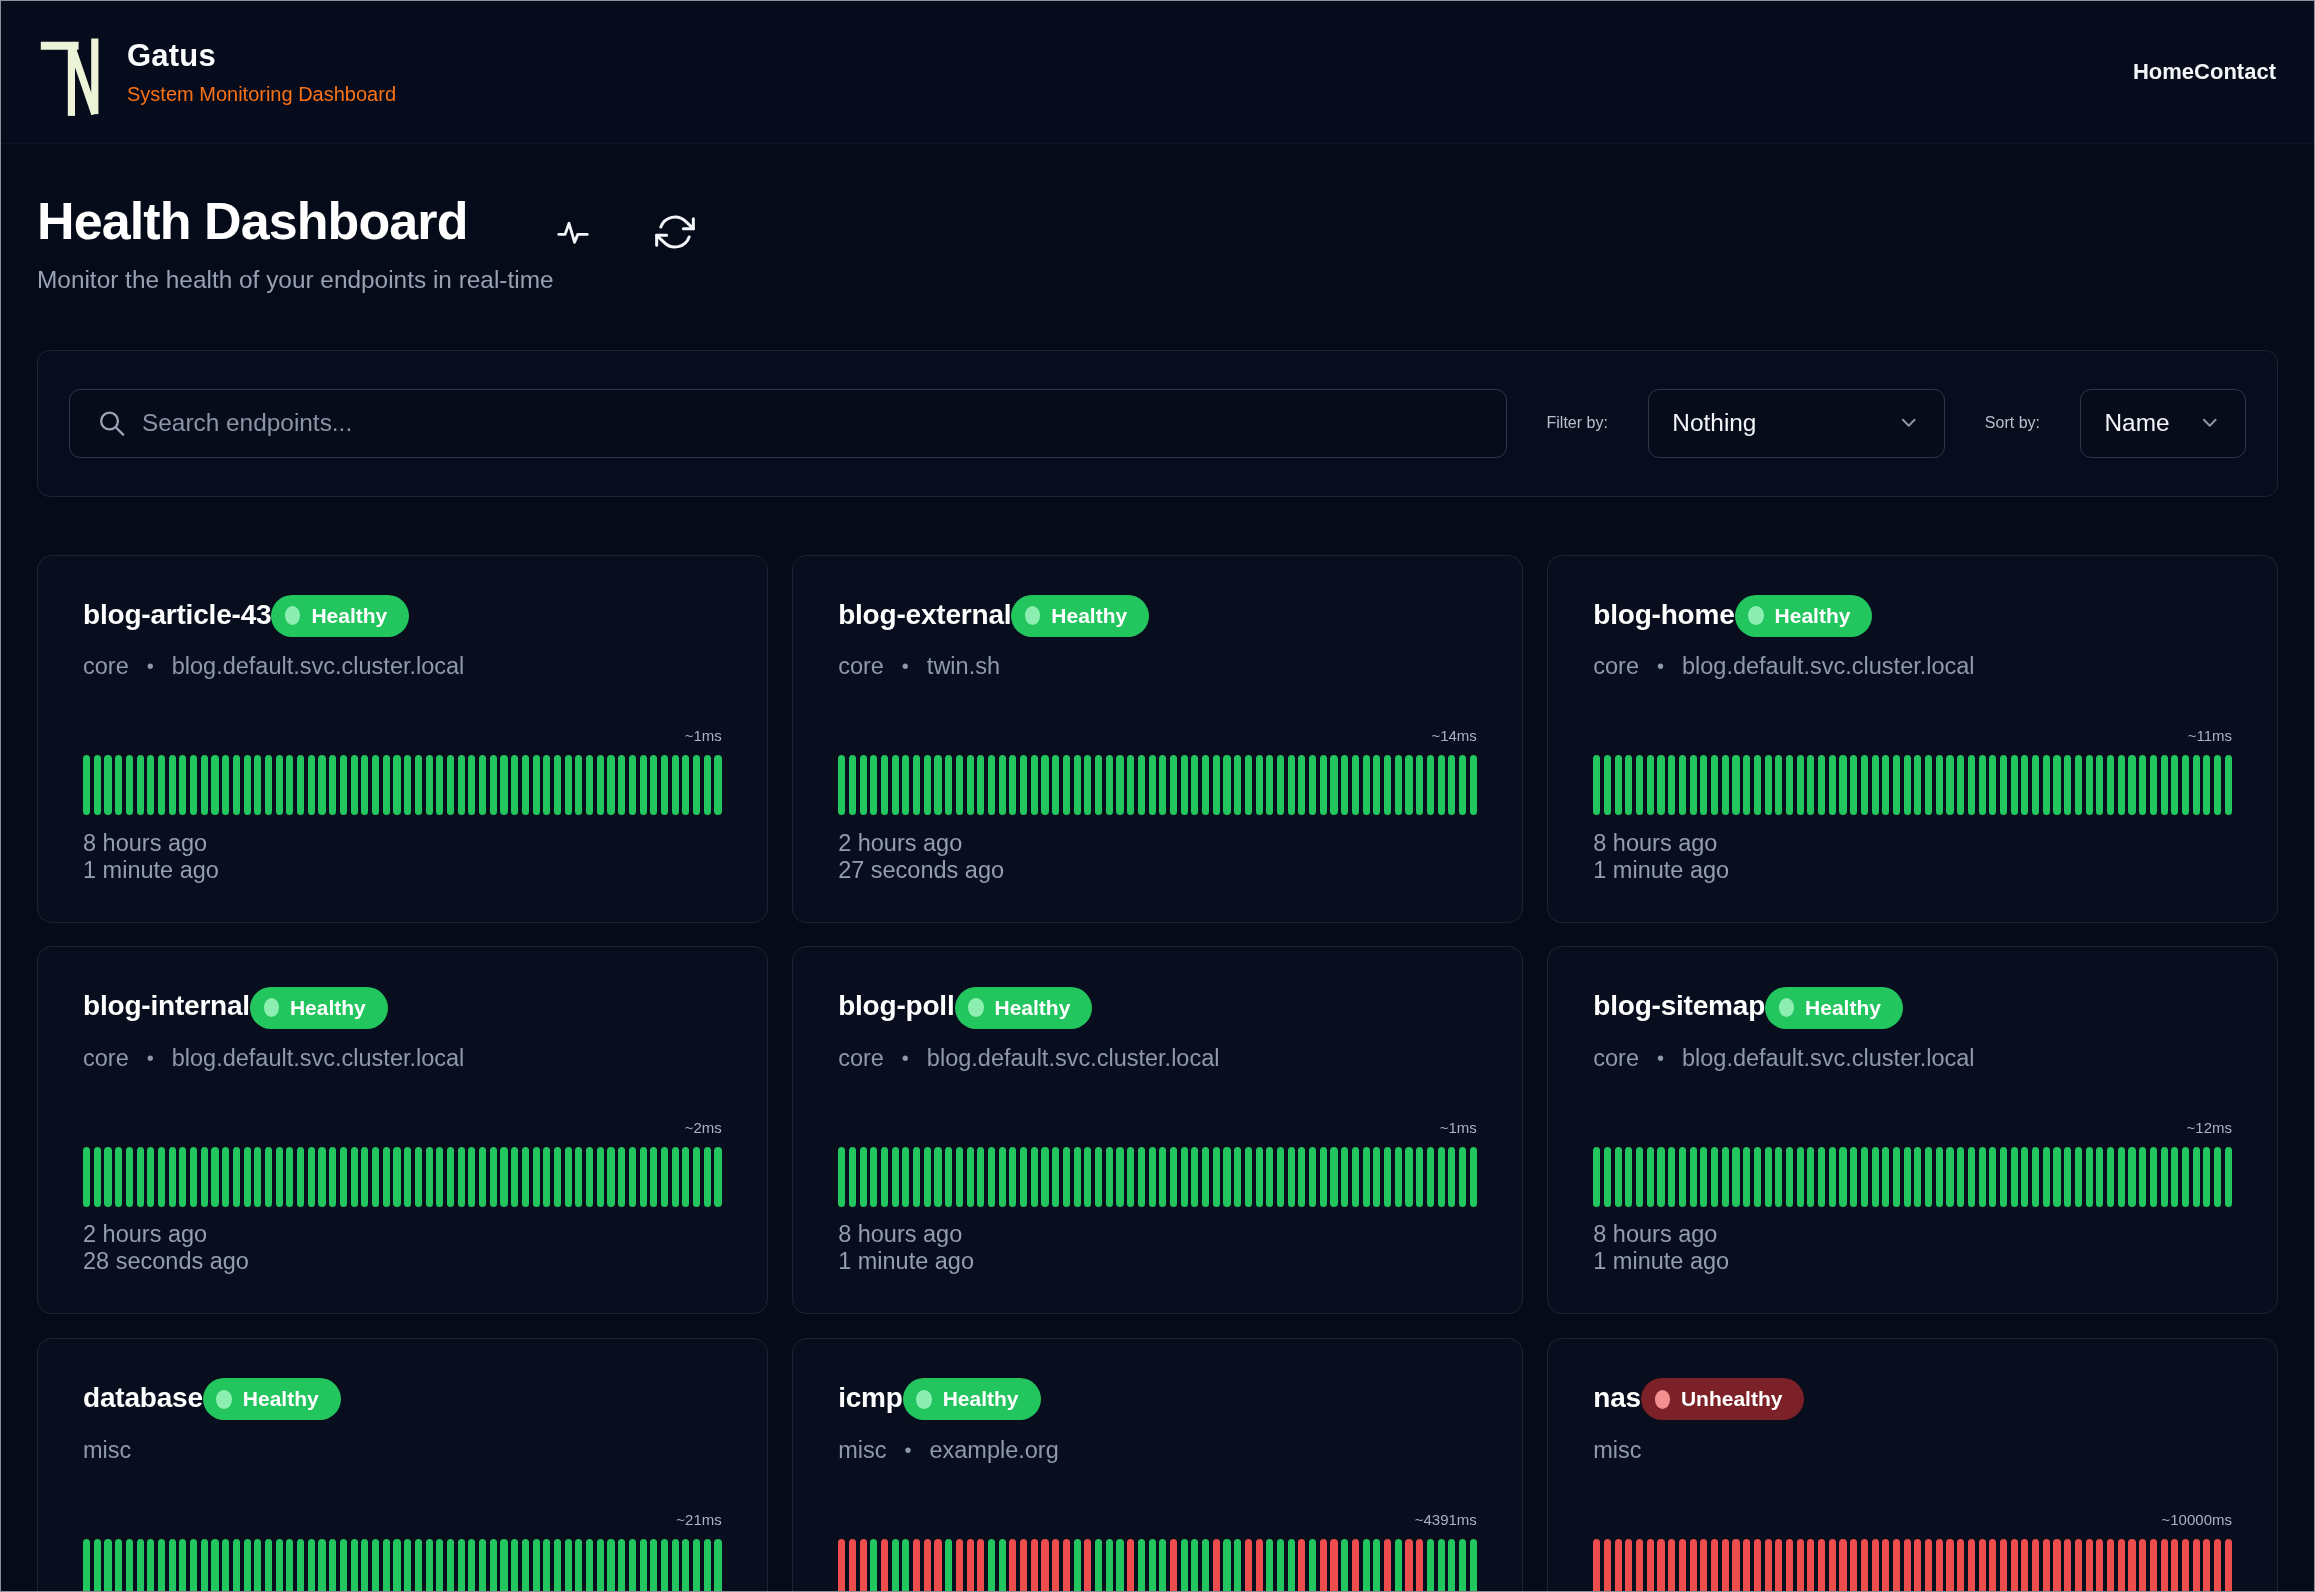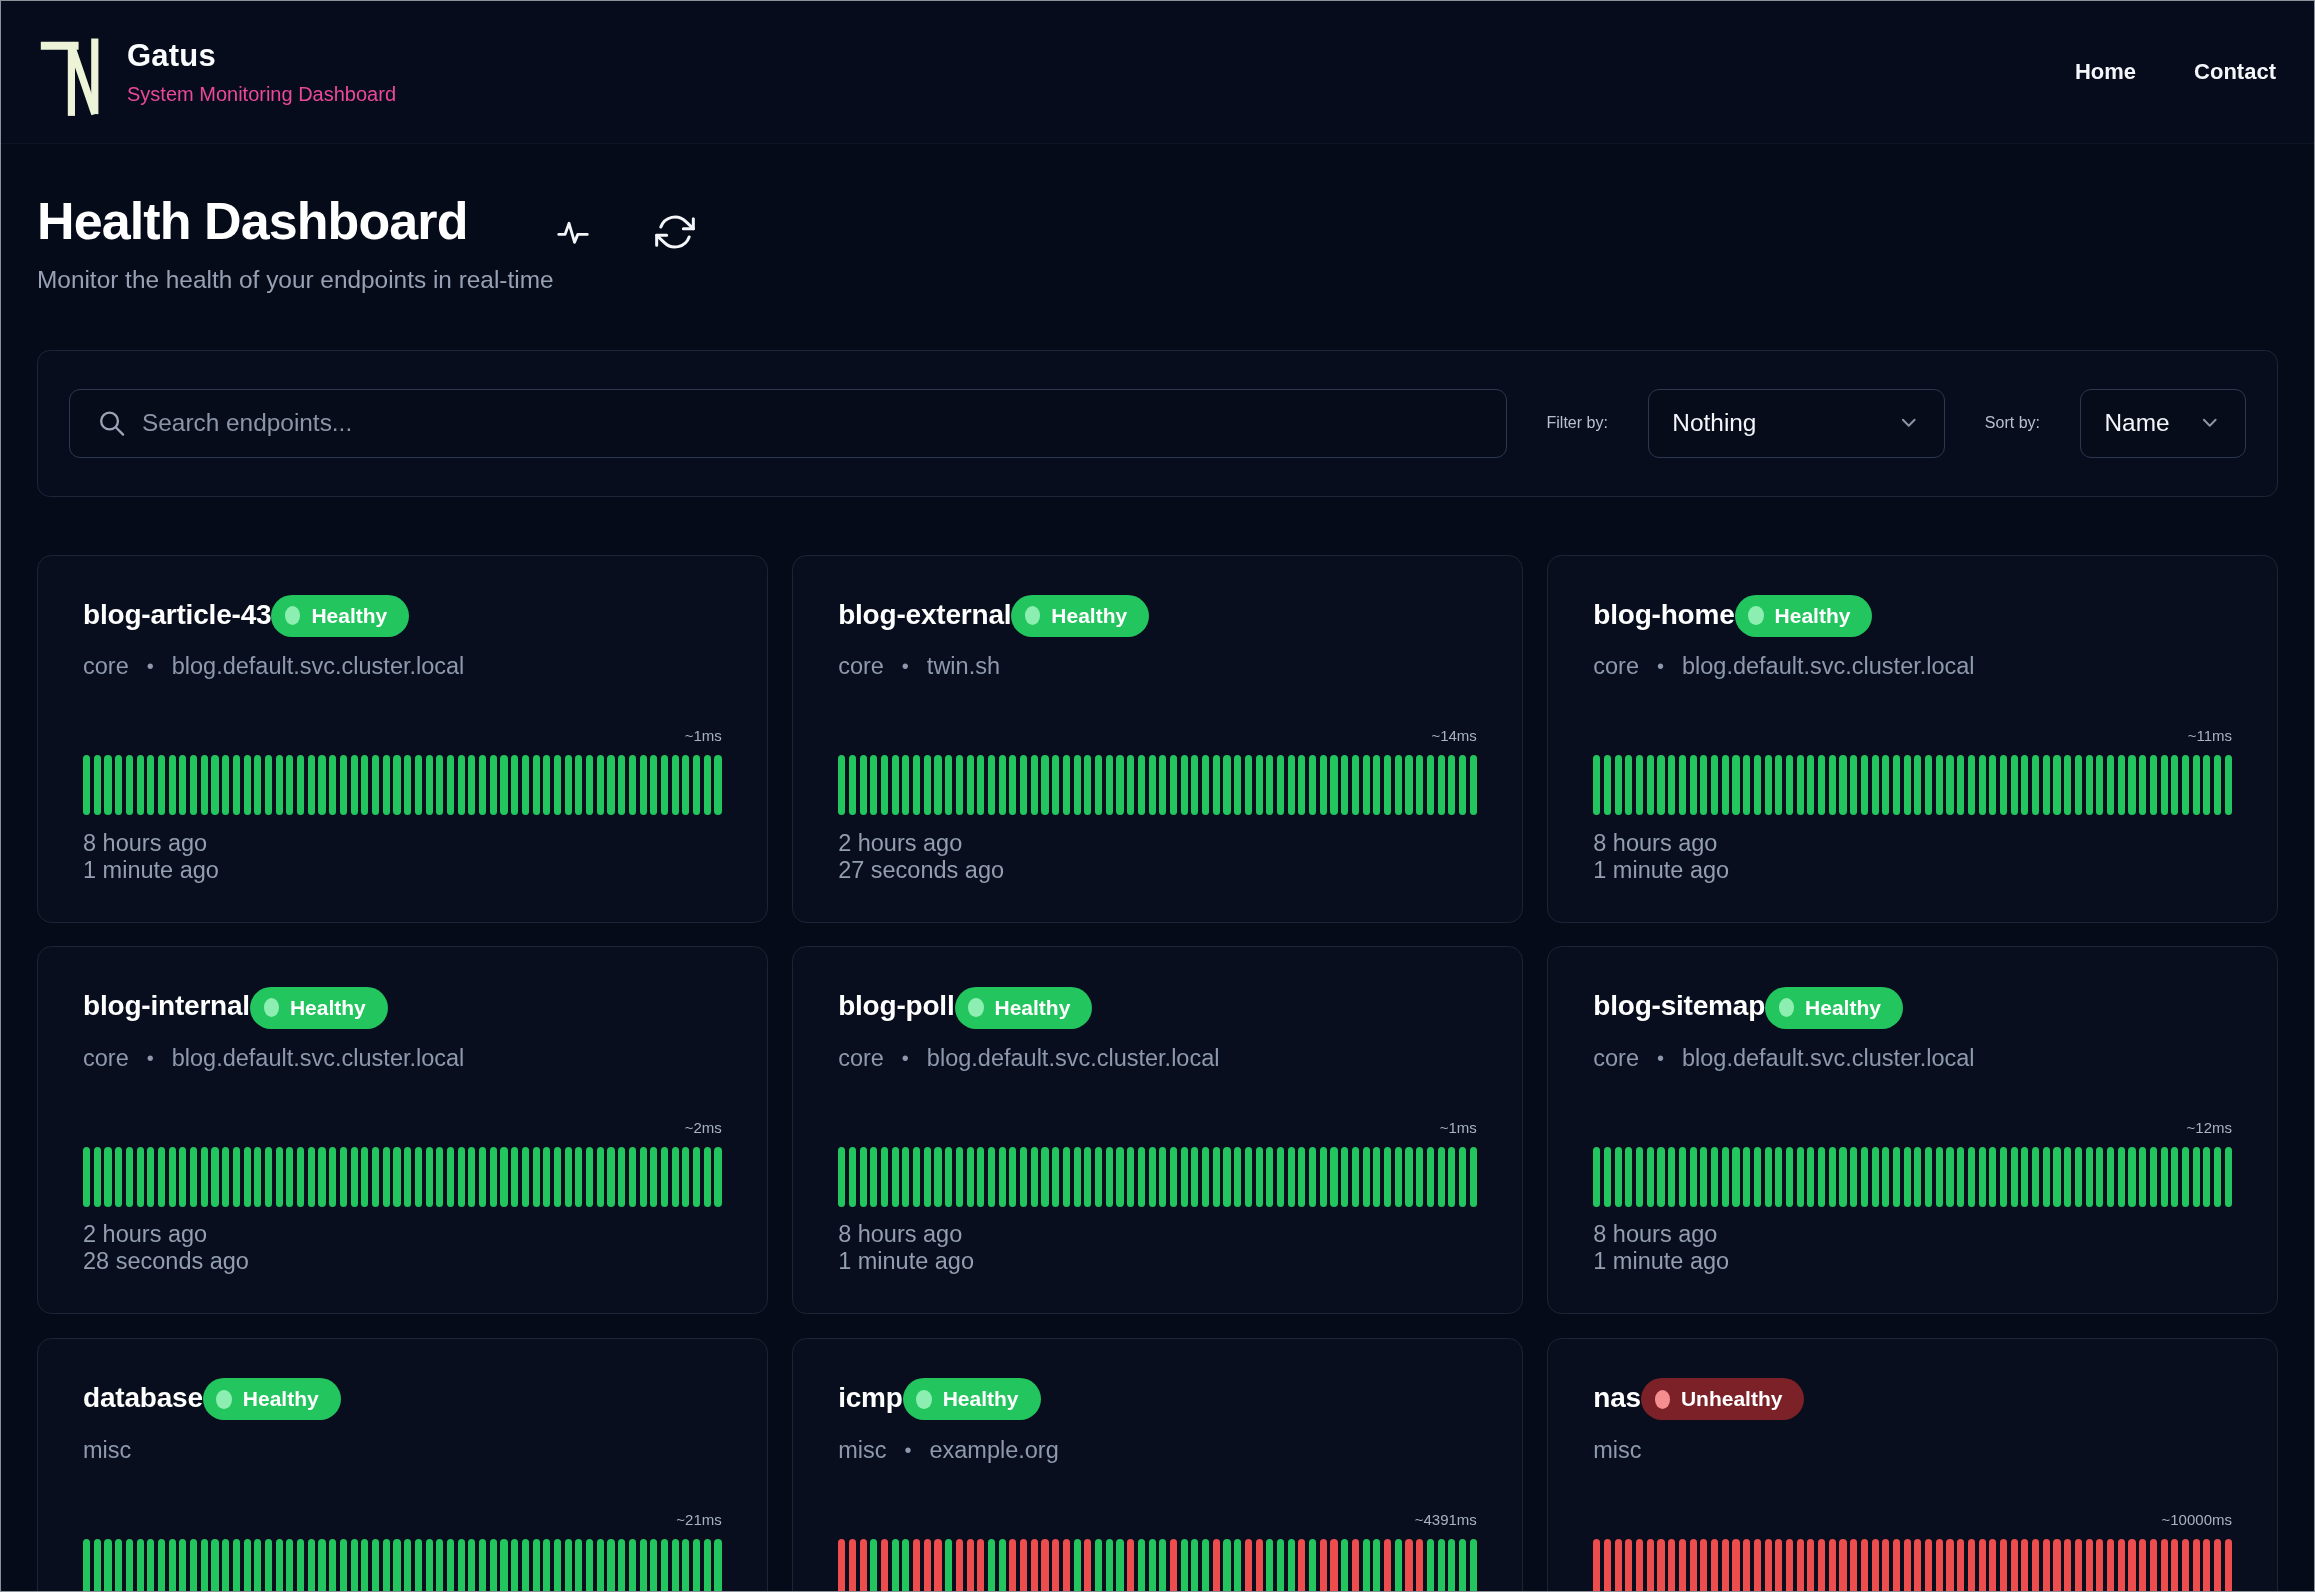--- a/index.html
+++ b/index.html
@@ -21,22 +21,22 @@
   .site-header {
     height: 143px;
     display: flex; align-items: center;
     padding: 0 38px;
     background: #060c1b;
     border-bottom: 0.9px solid #16203270;
   }
   .logo { width: 63px; height: 83px; flex: 0 0 auto; margin-top: 5.4px; }
   .brand { margin-left: 25px; }
   .brand-name { font-size: 31px; font-weight: 700; letter-spacing: 0.2px; color: #fbfcfe; }
-  .brand-sub { font-size: 20px; color: #ec4899; margin-top: 9px; font-weight: 400; }
-  .top-nav { margin-left: auto; display: flex; gap: 58px; }
+  .brand-sub { font-size: 20px; color: #f97316; margin-top: 9px; font-weight: 400; }
+  .top-nav { margin-left: auto; display: flex; }
   .top-nav a {
     color: #f4f6f9; text-decoration: none;
     font-size: 22px; font-weight: 600; cursor: pointer;
   }
 
   
   .main { padding: 0 36px; }
   .hero { display: flex; justify-content: flex-start; align-items: flex-end; margin-top: 47px; }
   .page-title { font-size: 52px; font-weight: 800; letter-spacing: -0.9px; color: #ffffff; }
   .page-sub { font-size: 24.4px; color: #97a1b3; margin-top: 14.5px; }

